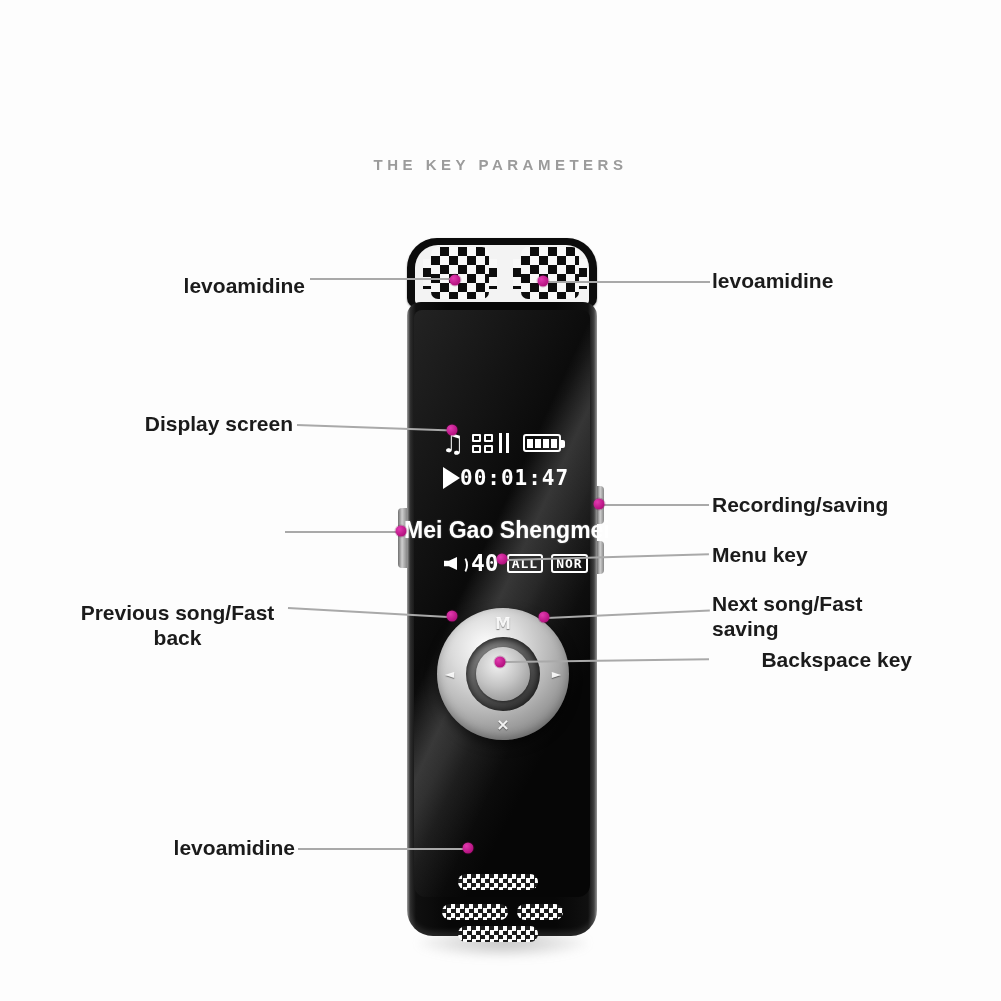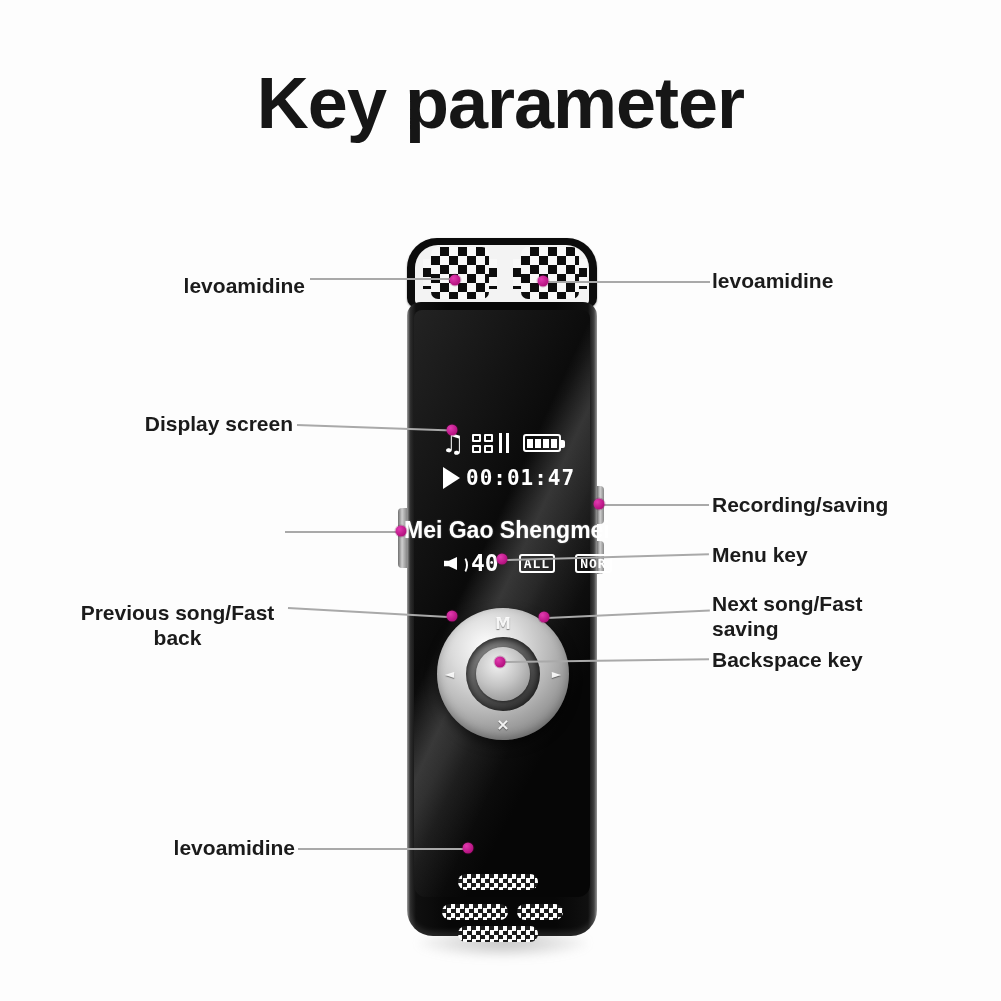--- a/index.html
+++ b/index.html
@@ -38,33 +38,33 @@
   .music{font-family:"DejaVu Sans",sans-serif;font-size:26px;line-height:22px;color:#fff;}
   .gridicon{display:flex;align-items:center;gap:4px;}
   .cells{display:grid;grid-template-columns:9px 9px;grid-template-rows:8px 8px;gap:3px;}
   .cells span{border:2px solid #fff;box-sizing:border-box;border-radius:1px;}
   .bars{display:flex;gap:4px;margin-left:2px;}
   .bars span{width:3px;height:20px;background:#fff;}
   .battery{position:relative;width:38px;height:18px;border:2px solid #fff;border-radius:3px;
            display:flex;align-items:center;gap:2px;padding:2px;box-sizing:border-box;margin-left:6px;}
   .battery::after{content:"";position:absolute;right:-6px;top:4px;width:4px;height:8px;background:#fff;border-radius:0 2px 2px 0;}
   .battery span{width:6px;height:9px;background:#fff;}
-  .row2{position:absolute;left:36px;top:164px;display:flex;align-items:center;gap:6px;z-index:2;}
+  .row2{position:absolute;left:36px;top:164px;display:flex;align-items:center;gap:0;z-index:2;}
   .play{width:0;height:0;border-left:17px solid #fff;border-top:11px solid transparent;border-bottom:11px solid transparent;}
   .time{font-family:"DejaVu Sans Mono",monospace;font-size:21px;font-weight:700;color:#fff;letter-spacing:1px;}
   .brand{position:absolute;left:-3px;right:-3px;top:205px;text-align:center;white-space:nowrap;
          font-size:23px;font-weight:800;color:#fff;z-index:2;text-shadow:0 0 2px rgba(255,255,255,.35);margin-top:10px;}
   .row4{position:absolute;left:37px;top:248px;display:flex;align-items:center;gap:5px;z-index:2;}
   .vol-icon{position:relative;width:22px;height:20px;}
   .vol-body{position:absolute;left:0;top:4px;width:13px;height:13px;background:#fff;
             clip-path:polygon(0 28%,38% 28%,100% 0,100% 100%,38% 72%,0 72%);}
   .vol-wave{position:absolute;left:13px;top:3px;width:7px;height:14px;border:2px solid transparent;
             border-right-color:#fff;border-radius:50%;}
   .volnum{font-family:"DejaVu Sans Mono",monospace;font-size:23px;font-weight:700;color:#fff;}
-  .badge{border:2px solid #fff;border-radius:3px;padding:0 3px;margin-left:15px;
+  .badge{border:2px solid #fff;border-radius:3px;padding:0 3px;margin-left:3px;
          font-family:"DejaVu Sans Mono",monospace;font-size:13px;font-weight:700;color:#fff;letter-spacing:1px;}
   
   .dial{position:absolute;left:30px;top:306px;width:132px;height:132px;border-radius:50%;z-index:2;
         background:radial-gradient(circle at 38% 30%,#fff,#dcdcdc 28%,#b7b7b7 52%,#909090 74%,#6b6b6b 95%);
         box-shadow:0 5px 12px rgba(0,0,0,.55), inset 0 -3px 8px rgba(0,0,0,.25);}
   .dial-ring{position:absolute;left:50%;top:50%;width:74px;height:74px;transform:translate(-50%,-50%);
         border-radius:50%;background:radial-gradient(circle at 40% 35%,#9e9e9e,#4f4f4f 55%,#2a2a2a 78%,#1b1b1b);
         box-shadow:inset 0 2px 6px rgba(0,0,0,.7);}
   .dial-center{position:absolute;left:50%;top:50%;width:54px;height:54px;transform:translate(-50%,-50%);
         border-radius:50%;background:radial-gradient(circle at 40% 32%,#f1f1f1,#c4c4c4 45%,#9e9e9e 76%,#858585);
@@ -90,21 +90,21 @@
   .dot{position:absolute;width:11px;height:11px;border-radius:50%;z-index:4;transform:translate(-50%,-50%);
        background:radial-gradient(circle at 35% 32%,#e23bb0,#b3107e 72%);box-shadow:0 0 0 1px rgba(110,0,75,.25);}
   .clabel{position:absolute;font-size:21px;font-weight:700;color:#1b1b1b;line-height:25px;z-index:3;}
   .lal{text-align:right;} .lar{text-align:left;} .lac{text-align:center;}
 </style>
 </head>
 <body>
 
 <div class="stage">
 
-  <div class="title">Key parameter</div>
+  <div class="subtitle">THE KEY PARAMETERS</div>
 
   <div class="shadow"></div>
 
   <div class="device">
     <div class="cap">
       <div class="cap-inner">
         <div class="mic mic-l"></div>
         <div class="mic mic-r"></div>
       </div>
     </div>
@@ -193,16 +193,16 @@
   <div class="dot" style="left:500px;top:662px;"></div>
   <div class="dot" style="left:468px;top:848px;"></div>
 
   <div class="clabel lal" style="left:100px;top:273px;width:205px;">levoamidine</div>
   <div class="clabel lar" style="left:712px;top:268px;width:220px;">levoamidine</div>
   <div class="clabel lal" style="left:100px;top:411px;width:193px;">Display screen</div>
   <div class="clabel lac" style="left:65px;top:590px;width:225px;margin-top:10px;">Previous song/Fast back</div>
   <div class="clabel lar" style="left:712px;top:542px;width:180px;">Menu key</div>
   <div class="clabel lar" style="left:712px;top:492px;width:220px;">Recording/saving</div>
   <div class="clabel lar" style="left:712px;top:591px;width:175px;">Next song/Fast saving</div>
-  <div class="clabel lar" style="left:712px;top:647px;width:200px;">Backspace key</div>
+  <div class="clabel lar" style="left:712px;top:647px;width:200px;text-align:right;">Backspace key</div>
   <div class="clabel lal" style="left:100px;top:835px;width:195px;">levoamidine</div>
 
 </div>
 
 </body></html>

